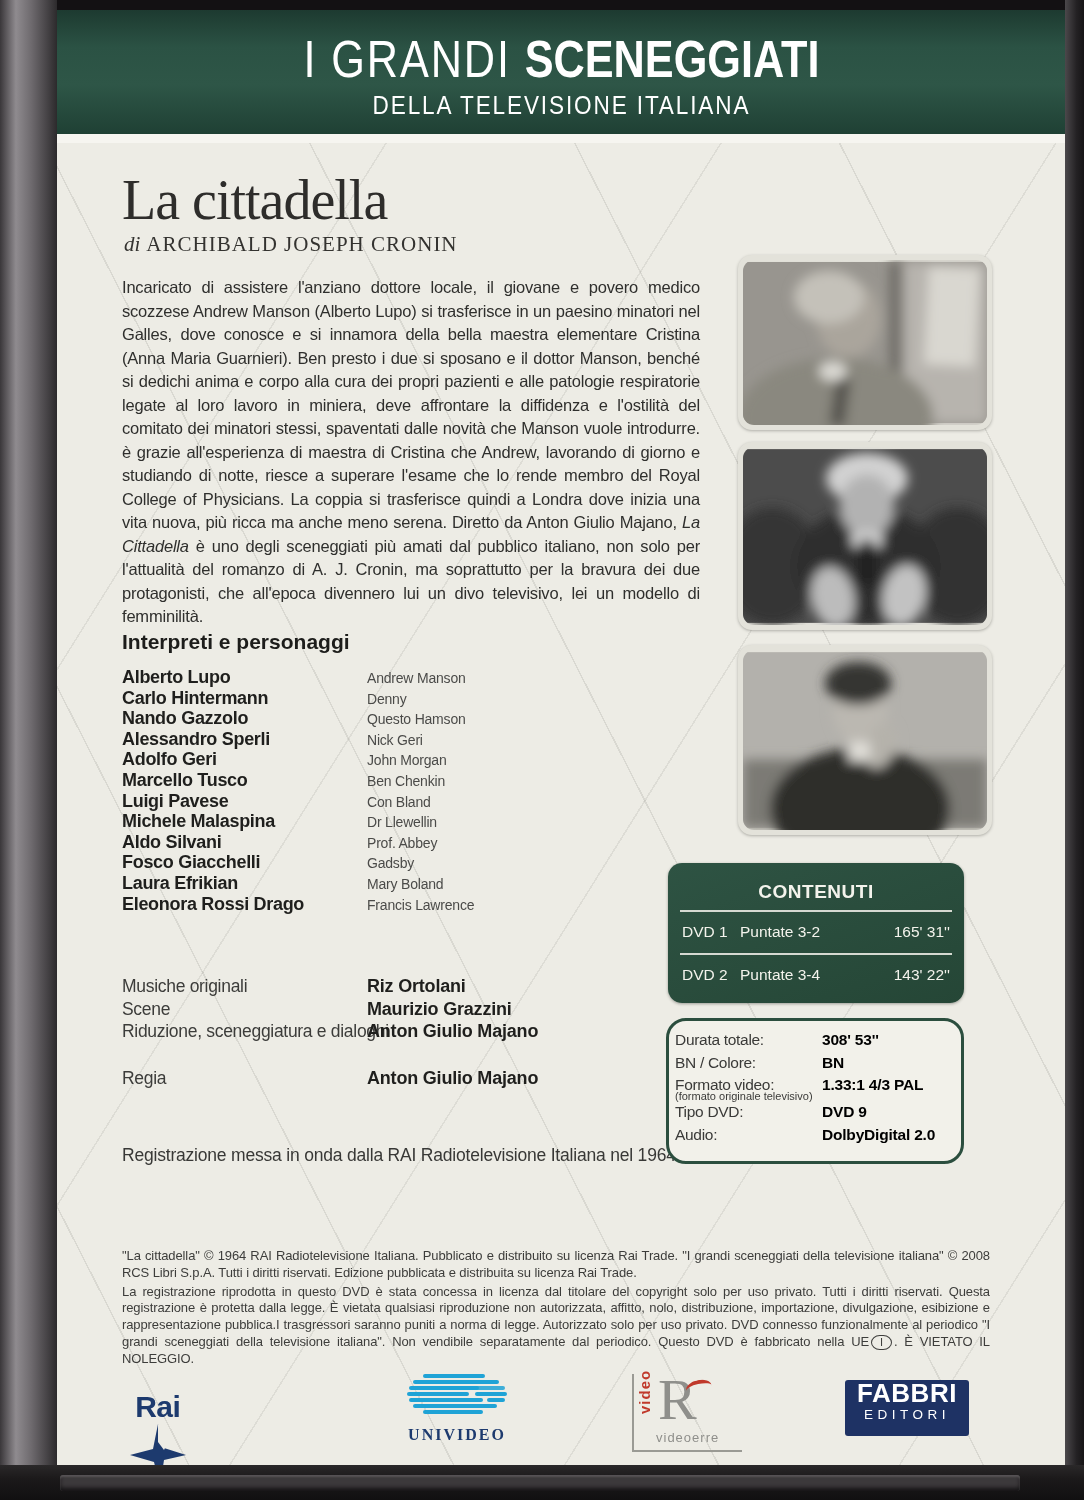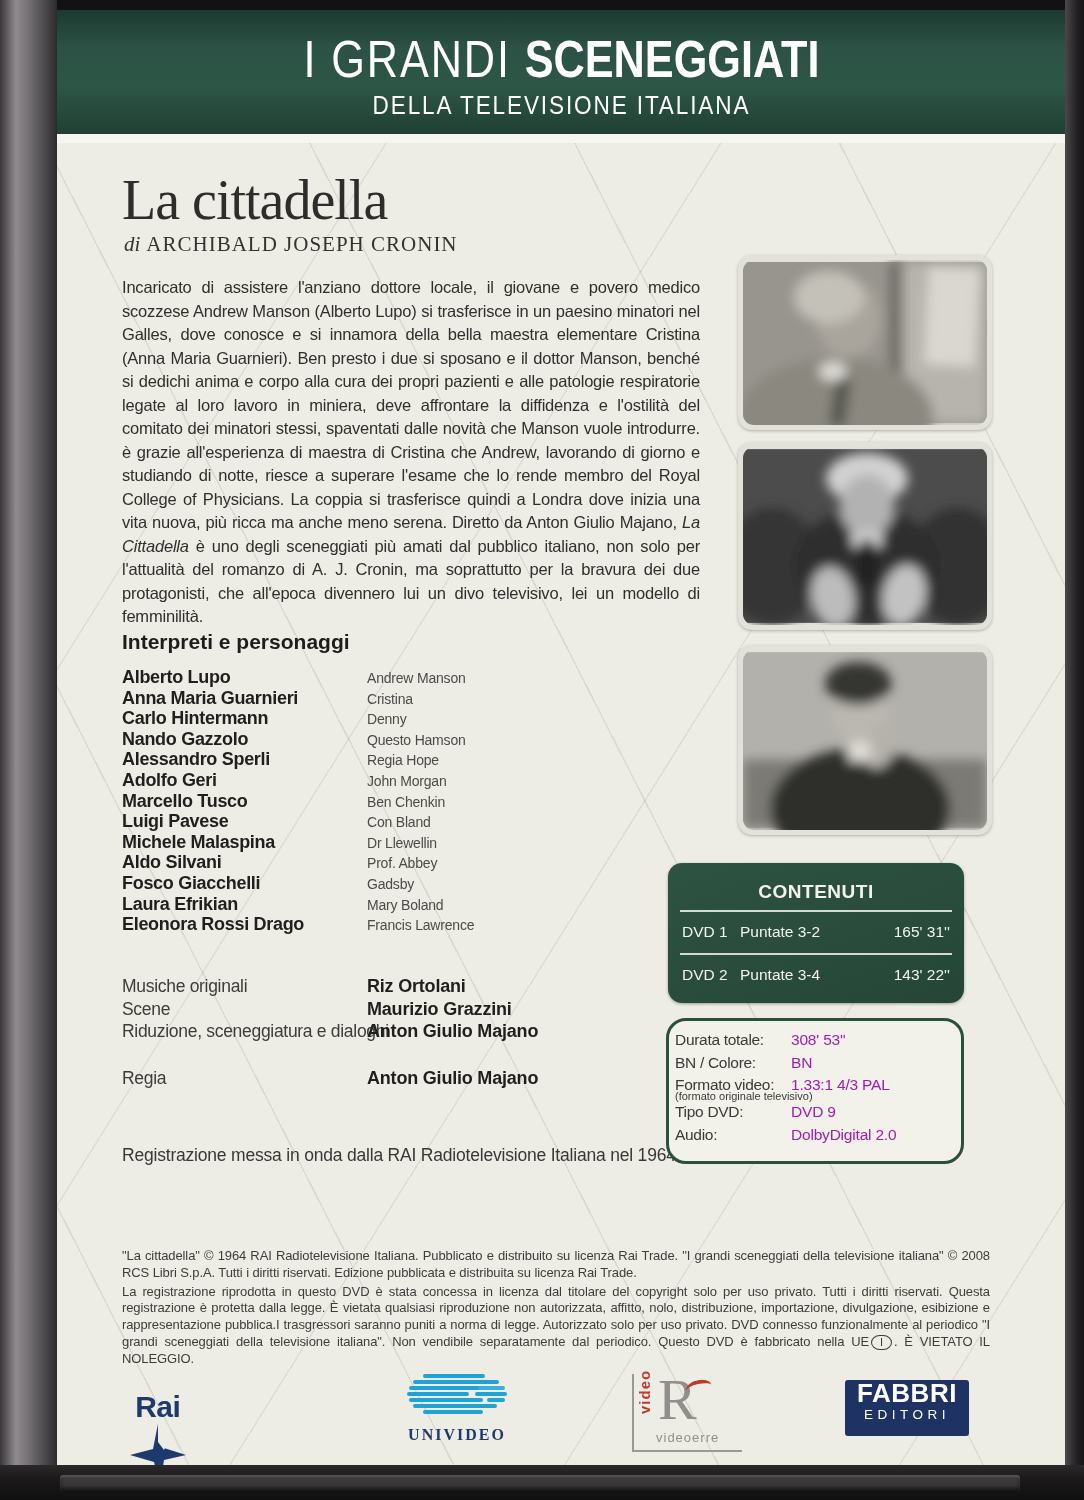--- a/index.html
+++ b/index.html
@@ -68,21 +68,21 @@
   .contents .disc{font-weight:400;width:58px;}
   .contents .eps{flex:1;}
   .contents .dur{text-align:right;}
   .contents .rule2{height:2px;background:#e9e9e2;margin:12px 12px 0 12px;opacity:.9;}
   
   .specs{position:absolute;left:609px;top:1008px;width:298px;height:146px;background:#f2f1ea;
          border:3px solid #2b4e3e;border-radius:20px;padding:10px 0 0 6px;}
   .specs .srow{display:flex;margin-bottom:4.5px;}
   .specs .slbl{width:116px;font-size:15.5px;color:#3a3a38;letter-spacing:-.3px;}
   .specs .ssub{font-size:11px;color:#3a3a38;margin-top:-4px;margin-bottom:1px;}
-  .specs .sval{font-size:15.5px;font-weight:400;color:#a21caf;letter-spacing:-.2px;}
+  .specs .sval{font-size:15.5px;font-weight:700;color:#000000;letter-spacing:-.2px;margin-left:31px;}
   
   .legal{position:absolute;left:65px;top:1238px;width:868px;font-size:13px;line-height:16.8px;
          color:#3d3d3b;letter-spacing:-.1px;text-align:justify;}
   .legal p{margin:0 0 2px 0;}
   .ue{display:inline-block;border:1.5px solid #3d3d3b;border-radius:50%/60%;padding:0 8px;font-size:11px;
       line-height:13px;margin:0 2px;}
   
   .logos{position:absolute;left:0;top:1358px;width:1009px;height:100px;}
   .raitrade{position:absolute;left:62px;top:22px;display:flex;align-items:center;color:#1d3a6e;font-weight:700;flex-direction:column;}
   .raitrade .t{font-size:30px;letter-spacing:-.5px;}
@@ -128,34 +128,30 @@
       <span>Incaricato di assistere l'anziano dottore locale, il giovane e povero medico scozzese Andrew Manson (Alberto Lupo) si trasferisce in un paesino minatori nel Galles, dove conosce e si innamora della bella maestra elementare Cristina (Anna Maria Guarnieri). Ben presto i due si sposano e il dottor Manson, benché si dedichi anima e corpo alla cura dei propri pazienti e alle patologie respiratorie legate al loro lavoro in miniera, deve affrontare la diffidenza e l'ostilità del comitato dei minatori stessi, spaventati dalle novità che Manson vuole introdurre. è grazie all'esperienza di maestra di Cristina che Andrew, lavorando di giorno e studiando di notte, riesce a superare l'esame che lo rende membro del Royal College of Physicians. La coppia si trasferisce quindi a Londra dove inizia una vita nuova, più ricca ma anche meno serena. Diretto da Anton Giulio Majano, </span><i>La Cittadella</i><span> è uno degli sceneggiati più amati dal pubblico italiano, non solo per l'attualità del romanzo di A. J. Cronin, ma soprattutto per la bravura dei due protagonisti, che all'epoca divennero lui un divo televisivo, lei un modello di femminilità.</span>
     </div>
 
     <div class="cast-head">Interpreti e personaggi</div>
     <div class="cast">
       <div class="row">
           <span class="actor">Alberto Lupo</span>
           <span class="role">Andrew Manson</span>
         </div>
       <div class="row">
-          <span class="actor">Anna Maria Guarnieri</span>
-          <span class="role">Cristina</span>
-        </div>
-      <div class="row">
           <span class="actor">Carlo Hintermann</span>
           <span class="role">Denny</span>
         </div>
       <div class="row">
           <span class="actor">Nando Gazzolo</span>
           <span class="role">Questo Hamson</span>
         </div>
       <div class="row">
           <span class="actor">Alessandro Sperli</span>
-          <span class="role">Regia Hope</span>
+          <span class="role">Nick Geri</span>
         </div>
       <div class="row">
           <span class="actor">Adolfo Geri</span>
           <span class="role">John Morgan</span>
         </div>
       <div class="row">
           <span class="actor">Marcello Tusco</span>
           <span class="role">Ben Chenkin</span>
         </div>
       <div class="row">

